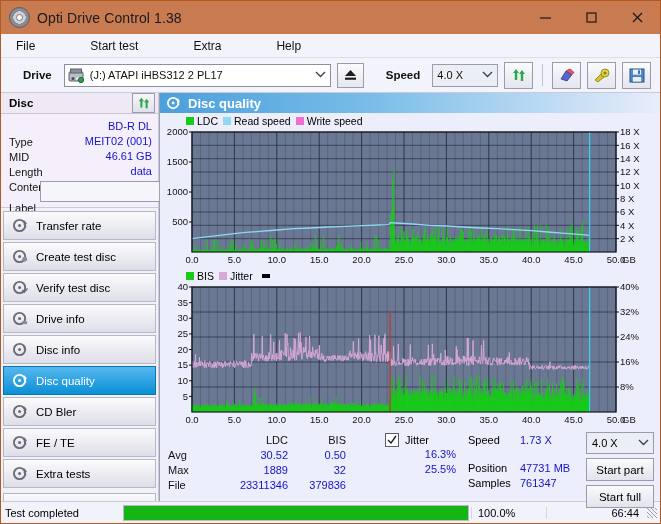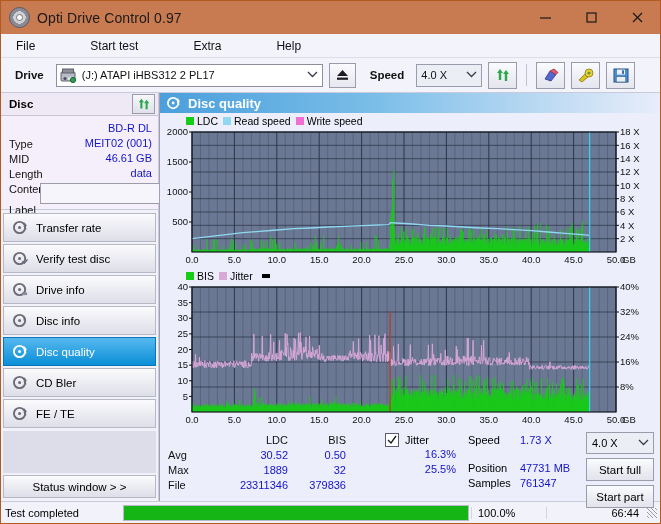--- a/index.html
+++ b/index.html
@@ -35,21 +35,21 @@
   .menubar{
     height:23px;background:#f3f4fb;display:flex;align-items:center;
     border-bottom:1px solid #dcdde8;flex:0 0 auto;padding-left:6px;gap:37px;
   }
   .menuitem{padding:2px 9px;font-size:12px;color:#111;}
   
   .toolbar{
     height:34px;background:#f3f4fb;display:flex;align-items:center;
     border-bottom:1px solid #c9cada;flex:0 0 auto;padding:0 6px;gap:6px;
   }
-  .tb-label{font-size:11.5px;font-weight:bold;color:#111;padding:0 6px 0 8px;}
+  .tb-label{font-size:11.5px;font-weight:bold;color:#111;padding:0 6px 0 8px;margin-left:8px;}
   .drive-combo{
     flex:0 0 auto;width:265px;height:21px;background:#fff;border:1px solid #8d8f9e;
     display:flex;align-items:center;position:relative;
   }
   .drive-ico{width:17px;height:15px;margin:0 5px 0 3px;position:relative;flex:0 0 auto;}
   .combo-text{font-size:11px;color:#111;white-space:nowrap;overflow:hidden;}
   .combo-arrow{position:absolute;right:4px;top:4px;}
   .eject-btn{
     width:25px;height:23px;background:linear-gradient(#fbfbfd,#e6e7ef);
     border:1px solid #9a9cab;display:flex;align-items:center;justify-content:center;
@@ -147,21 +147,21 @@
     background:
       linear-gradient(45deg,transparent 45%,#9b9cab 45% 55%,transparent 55%) 0 0/4px 4px repeat;}
 </style>
 </head>
 <body>
 
 <div class="window">
 
   <div class="titlebar">
     <div class="title-ico"></div>
-    <span class="title-text">Opti Drive Control 0.97</span>
+    <span class="title-text">Opti Drive Control 1.38</span>
     <div class="winbtns">
       <div class="winbtn">
         <svg width="13" height="13" viewBox="0 0 13 13">
             <line x1="1" y1="7" x2="12" y2="7" stroke="#1a1a1a" stroke-width="1.2"></line>
           </svg>
       </div>
       <div class="winbtn">
         <svg width="13" height="13" viewBox="0 0 13 13">
             <rect x="2" y="2" width="9" height="9" fill="none" stroke="#1a1a1a" stroke-width="1.2"></rect>
           </svg>
@@ -292,20 +292,28 @@
               <circle cx="7" cy="8" r="6" fill="none" stroke="#6b6b78" stroke-width="2"></circle>
               <circle cx="7" cy="8" r="1.6" fill="#6b6b78"></circle>
               <path d="M12 3 l2 3 -2 1 2 3" stroke="#6b6b78" stroke-width="1.2" fill="none"></path>
             </svg>
           <span>Transfer rate</span>
         </div>
         <div class="navbtn">
           <svg width="15" height="15" viewBox="0 0 16 16">
               <circle cx="7" cy="8" r="6" fill="none" stroke="#6b6b78" stroke-width="2"></circle>
               <circle cx="7" cy="8" r="1.6" fill="#6b6b78"></circle>
+              <circle cx="12.5" cy="11" r="2.6" fill="#8b8b98"></circle>
+            </svg>
+          <span>Create test disc</span>
+        </div>
+        <div class="navbtn">
+          <svg width="15" height="15" viewBox="0 0 16 16">
+              <circle cx="7" cy="8" r="6" fill="none" stroke="#6b6b78" stroke-width="2"></circle>
+              <circle cx="7" cy="8" r="1.6" fill="#6b6b78"></circle>
               <path d="M10 11 l2 2 3.5 -4" stroke="#6b6b78" stroke-width="1.4" fill="none"></path>
             </svg>
           <span>Verify test disc</span>
         </div>
         <div class="navbtn">
           <svg width="15" height="15" viewBox="0 0 16 16">
               <circle cx="7" cy="8" r="6" fill="none" stroke="#6b6b78" stroke-width="2"></circle>
               <circle cx="7" cy="8" r="1.6" fill="#6b6b78"></circle>
               <rect x="10" y="11" width="5" height="3" fill="#8b8b98"></rect>
             </svg>
@@ -335,20 +343,28 @@
             </svg>
           <span>CD Bler</span>
         </div>
         <div class="navbtn">
           <svg width="15" height="15" viewBox="0 0 16 16">
               <circle cx="7" cy="8" r="6" fill="none" stroke="#6b6b78" stroke-width="2"></circle>
               <circle cx="7" cy="8" r="1.6" fill="#6b6b78"></circle>
               <path d="M12 3 l2 3 -2 1 2 3" stroke="#6b6b78" stroke-width="1.2" fill="none"></path>
             </svg>
           <span>FE / TE</span>
+        </div>
+        <div class="navbtn">
+          <svg width="15" height="15" viewBox="0 0 16 16">
+              <circle cx="7" cy="8" r="6" fill="none" stroke="#6b6b78" stroke-width="2"></circle>
+              <circle cx="7" cy="8" r="1.6" fill="#6b6b78"></circle>
+              <path d="M12 3 l2 3 -2 1 2 3" stroke="#6b6b78" stroke-width="1.2" fill="none"></path>
+            </svg>
+          <span>Extra tests</span>
         </div>
         <div class="navspacer"></div>
         <div class="statusbtn">Status window &gt; &gt;</div>
       </div>
     </div>
 
     <div class="main">
       <div class="panel-head">
         <svg width="14" height="14" viewBox="0 0 16 16">
           <circle cx="7" cy="8" r="6" fill="none" stroke="#ffffff" stroke-width="2"></circle>
@@ -653,22 +669,22 @@
           </div>
           <div class="rc-btns">
             <div class="sel-speed">
               <span>4.0 X</span>
               <span class="combo-arrow">
                 <svg width="11" height="9" viewBox="0 0 11 9">
                     <polyline points="1,2 5.5,6.5 10,2" fill="none" stroke="#3a3d49" stroke-width="1.3"></polyline>
                   </svg>
               </span>
             </div>
+            <div class="act-btn">Start part</div>
             <div class="act-btn">Start full</div>
-            <div class="act-btn">Start part</div>
           </div>
         </div>
       </div>
     </div>
   </div>
 
   <div class="statusbar">
     <span class="sb-text">Test completed</span>
     <div class="sb-progwrap">
       <div class="sb-prog" id="progfill" style="width: 100%;"></div>

